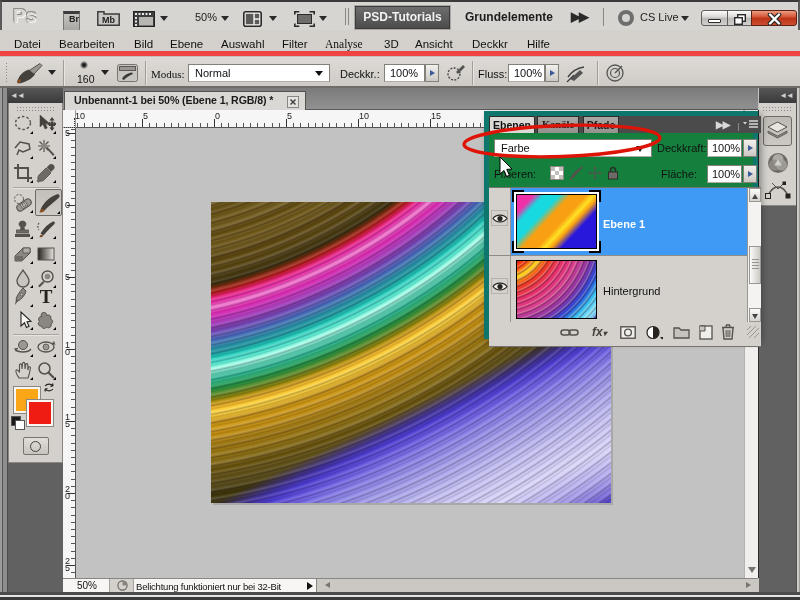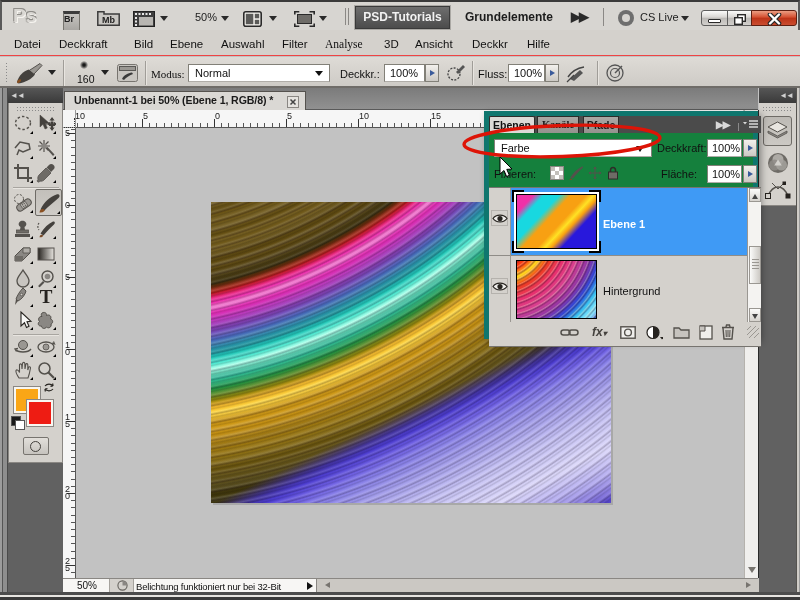--- a/index.html
+++ b/index.html
@@ -7,21 +7,21 @@
   font-family:"Liberation Sans",sans-serif;background:#c2c2c2;}
 .abs{position:absolute;}
 
 #titlebar{left:0;top:0;width:800px;height:30px;
   background:#d7d5d1;
   border-top:2px solid #3a3a3a;border-left:2px solid #5a5a5a;border-right:2px solid #5a5a5a;box-sizing:border-box;}
 .tbtxt{color:#1c1c1c;font-size:11px;}
 .darr{width:0;height:0;border-left:4px solid transparent;border-right:4px solid transparent;border-top:5px solid #2a2a2a;}
 
 #menubar{left:0;top:30px;width:800px;height:26px;background:#d4d1cc;
-  border-bottom:1px solid #ef4444;box-sizing:border-box;}
+  border-bottom:5px solid #ef4444;box-sizing:border-box;}
 .menuitem{position:absolute;top:8px;font-size:11.5px;color:#111;}
 
 #optbar{left:0;top:57px;width:800px;height:31px;background:linear-gradient(#dedbd6,#cecbc6);
   border-bottom:2px solid #6f6c68;box-sizing:border-box;}
 .optlabel{position:absolute;font-size:11px;color:#111;top:11px;}
 .wfield{position:absolute;background:#fff;border:1px solid #828078;border-bottom-color:#b0ada8;
   box-sizing:border-box;font-size:11px;color:#111;}
 .vsep{position:absolute;width:1px;background:#a09d98;border-right:1px solid #e8e5e0;}
 
 #main{left:0;top:88px;width:800px;height:504px;background:#c2c2c2;}
@@ -66,21 +66,21 @@
     #e83070 72px,#d84090 84px,#8a34a8 97px,
     #2848d8 107px,#38c0f0 116px,#90ecff 126px,#2848c8 133px,#50d8f8 140px);}
 </style>
 </head>
 <body>
 <div id="app">
   <div id="titlebar" class="abs">
 
     <div class="abs" style="left:11px;top:3px;font-size:19px;font-weight:bold;color:#d9d7d3;text-shadow:-1px -1px 0 #8f8d89,1px 1px 0 #f5f3ef,1px -1px 0 #8f8d89,-1px 1px 0 #b5b3af;">Ps</div>
 
-    <div class="abs" style="left:61px;top:9px;width:17px;height:20px;background:linear-gradient(#c5c3bf,#a9a7a3);border:1px solid #77756f;border-top:3px solid #3c3c3c;box-sizing:border-box;color:#222;font-size:9px;font-weight:bold;text-align:left;line-height:11px;">Br</div>
+    <div class="abs" style="left:61px;top:9px;width:17px;height:20px;background:linear-gradient(#c5c3bf,#a9a7a3);border:1px solid #77756f;border-top:3px solid #3c3c3c;box-sizing:border-box;color:#222;font-size:9px;font-weight:bold;text-align:right;line-height:11px;">Br</div>
 
     <svg class="abs" style="left:95px;top:9px;" width="23" height="15" viewBox="0 0 23 15">
       <path d="M0.8 14.2 L0.8 0.8 L7 0.8 L7 3 L22.2 3 L22.2 14.2 Z" fill="#c9c7c3" stroke="#3c3c3c" stroke-width="1.5"></path>
       <text x="11.5" y="12" font-family="Liberation Sans,sans-serif" font-size="9" font-weight="bold" fill="#222" text-anchor="middle">Mb</text>
     </svg>
 
     <svg class="abs" style="left:131px;top:9px;" width="22" height="16" viewBox="0 0 22 16">
       <rect x="0.5" y="0.5" width="21" height="15" fill="#3e3e3e" stroke="#222"></rect>
       <rect x="2" y="2" width="2" height="2" fill="#e8e8e8"></rect>
         <rect x="5.5" y="2" width="2" height="2" fill="#e8e8e8"></rect>
@@ -135,21 +135,21 @@
       <div class="abs" style="left:50px;top:0;width:46px;height:16px;background:linear-gradient(#eb9d82,#d44f30 45%,#bc3418 50%,#ca4d30);border:1px solid #5e2012;border-radius:0 3px 3px 0;box-sizing:border-box;">
         <svg class="abs" style="left:15px;top:2px;" width="15" height="12" viewBox="0 0 15 12">
           <path d="M3 1.5 L12 10.5 M12 1.5 L3 10.5" stroke="#2a2a2a" stroke-width="4.6" stroke-linecap="round"></path>
           <path d="M3 1.5 L12 10.5 M12 1.5 L3 10.5" stroke="#fff" stroke-width="2.4" stroke-linecap="round"></path>
         </svg>
       </div>
     </div>
   </div>
   <div id="menubar" class="abs">
     <div class="menuitem" style="left:14px;">Datei</div>
-    <div class="menuitem" style="left:59px;">Deckkraft</div>
+    <div class="menuitem" style="left:59px;">Bearbeiten</div>
     <div class="menuitem" style="left:134px;">Bild</div>
     <div class="menuitem" style="left:170px;">Ebene</div>
     <div class="menuitem" style="left:221px;">Auswahl</div>
     <div class="menuitem" style="left:282px;">Filter</div>
     <div class="menuitem" style="left:325px;font-family:Liberation Serif, serif;">Analyse</div>
     <div class="menuitem" style="left:384px;">3D</div>
     <div class="menuitem" style="left:415px;">Ansicht</div>
     <div class="menuitem" style="left:472px;">Deckkr</div>
     <div class="menuitem" style="left:527px;">Hilfe</div>
   </div>

